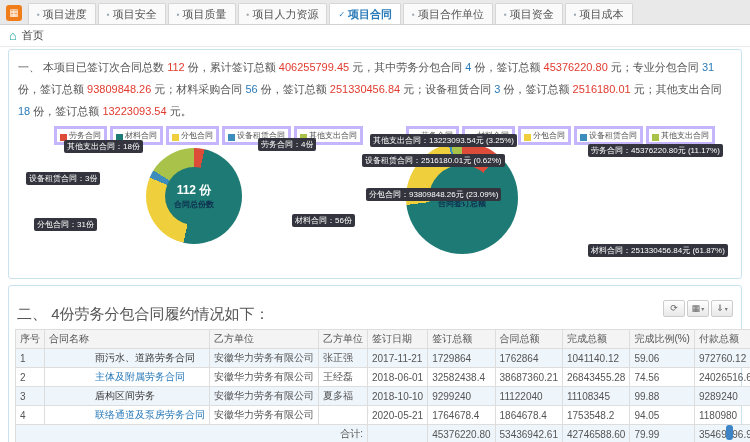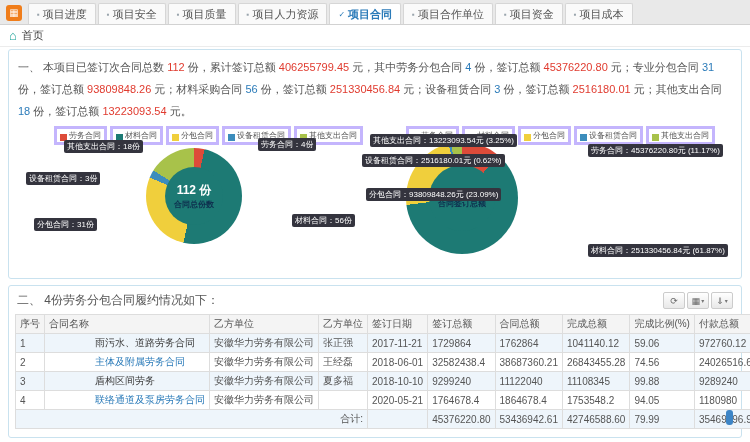--- a/index.html
+++ b/index.html
@@ -56,21 +56,21 @@
   .co-l-material { left:234px; top:88px;margin-left:40px; }
   .co-r-other { left:352px; top:8px; }
   .co-r-equip { left:344px; top:28px; }
   .co-r-sub { left:348px; top:62px; }
   .co-r-labor { left:570px; top:18px; }
   .co-r-material { left:570px; top:118px; }
 
   
   .panel2 { position:relative; padding:4px 6px 8px; }
   .p2-head { display:flex; align-items:center; justify-content:space-between; padding:2px 2px 5px; }
-  .p2-title { font-size:12px; color:#555; }
+  .p2-title { font-size:15px; color:#555;margin-top:13px; }
   .toolbar { display:flex; gap:2px; }
   .tbtn { min-width:22px; height:17px; border:1px solid #ccc; background:linear-gradient(#ffffff,#e8e8e8); border-radius:2px; font-size:9px; color:#666; display:flex; align-items:center; justify-content:center; gap:1px; padding:0 3px; cursor:pointer; }
   .caret { font-size:6px; color:#777; }
 
   table { width:100%; border-collapse:collapse; font-size:10px; table-layout:auto; }
   th, td { border:1px solid #ddd; padding:2px 4px; text-align:left; font-weight:normal; color:#555; height:17px; white-space:nowrap; overflow:hidden; }
   th { background:#f4f4f4; color:#555; cursor:pointer; }
   tr.odd td { background:#eef5fb; }
   a.cname { color:#2b7bb9; text-decoration:none; cursor:pointer;padding-left:46px; }
   a.cname-dark { color:#3c3c3c; }

